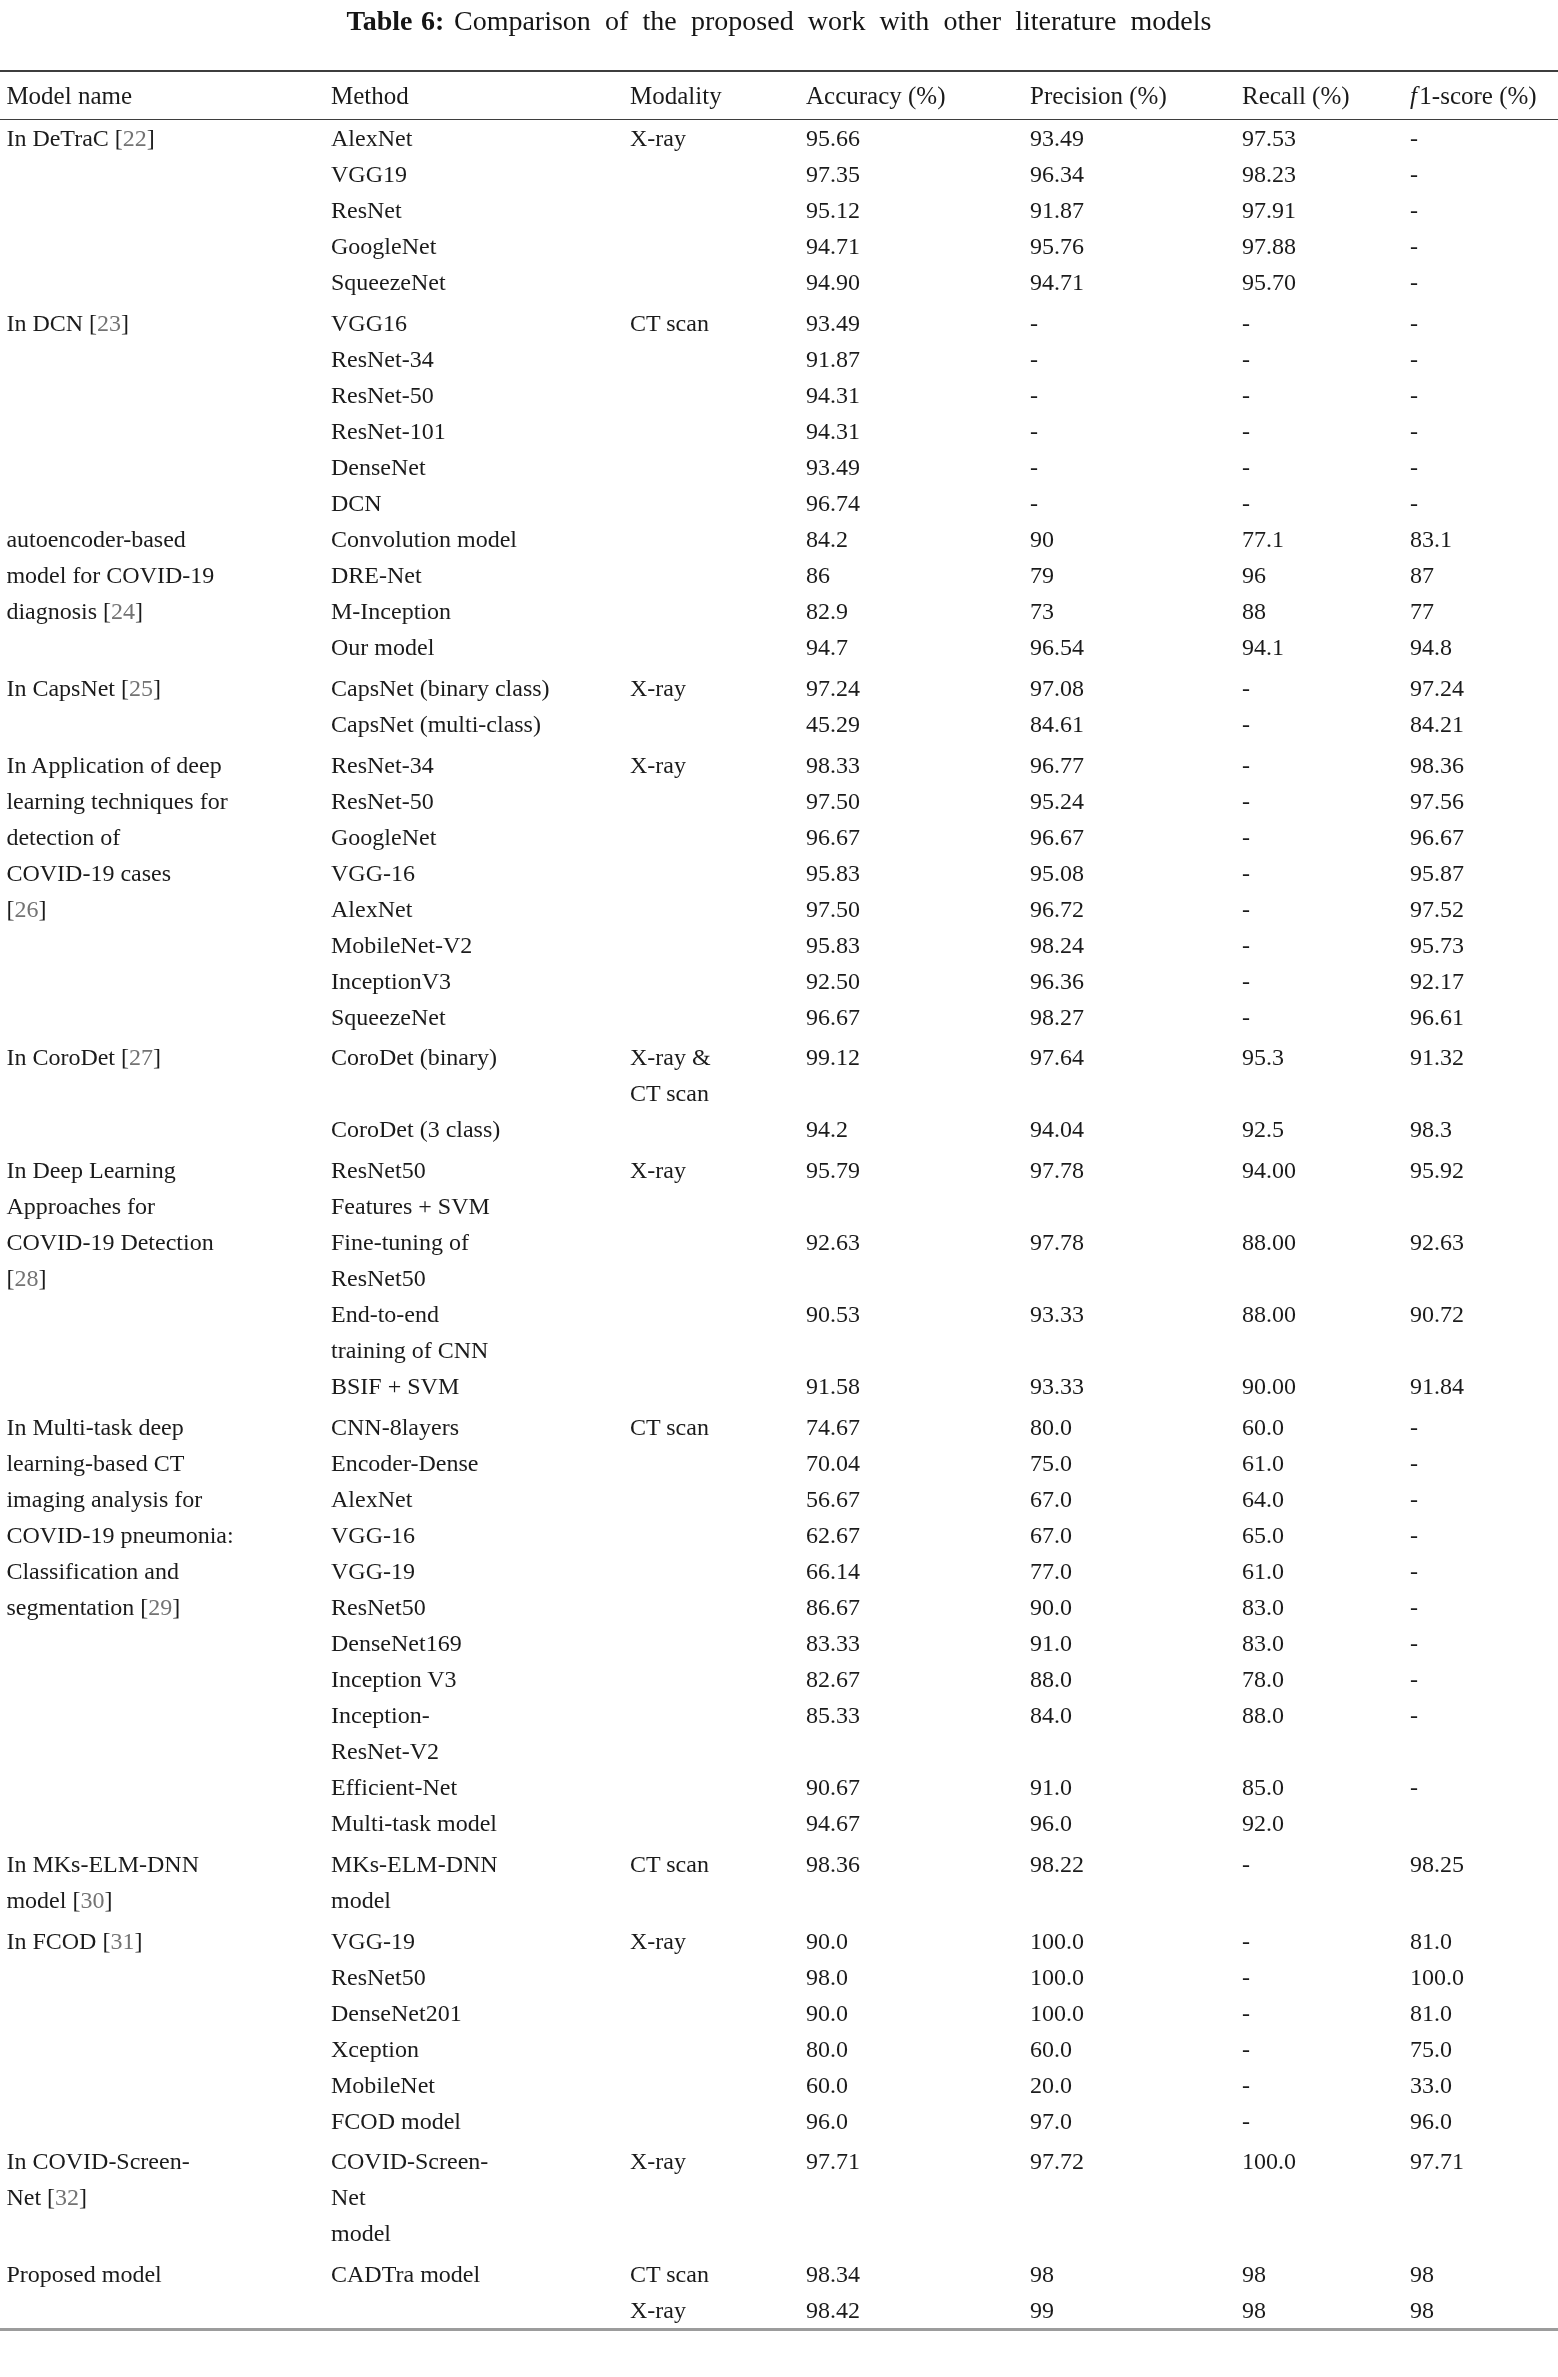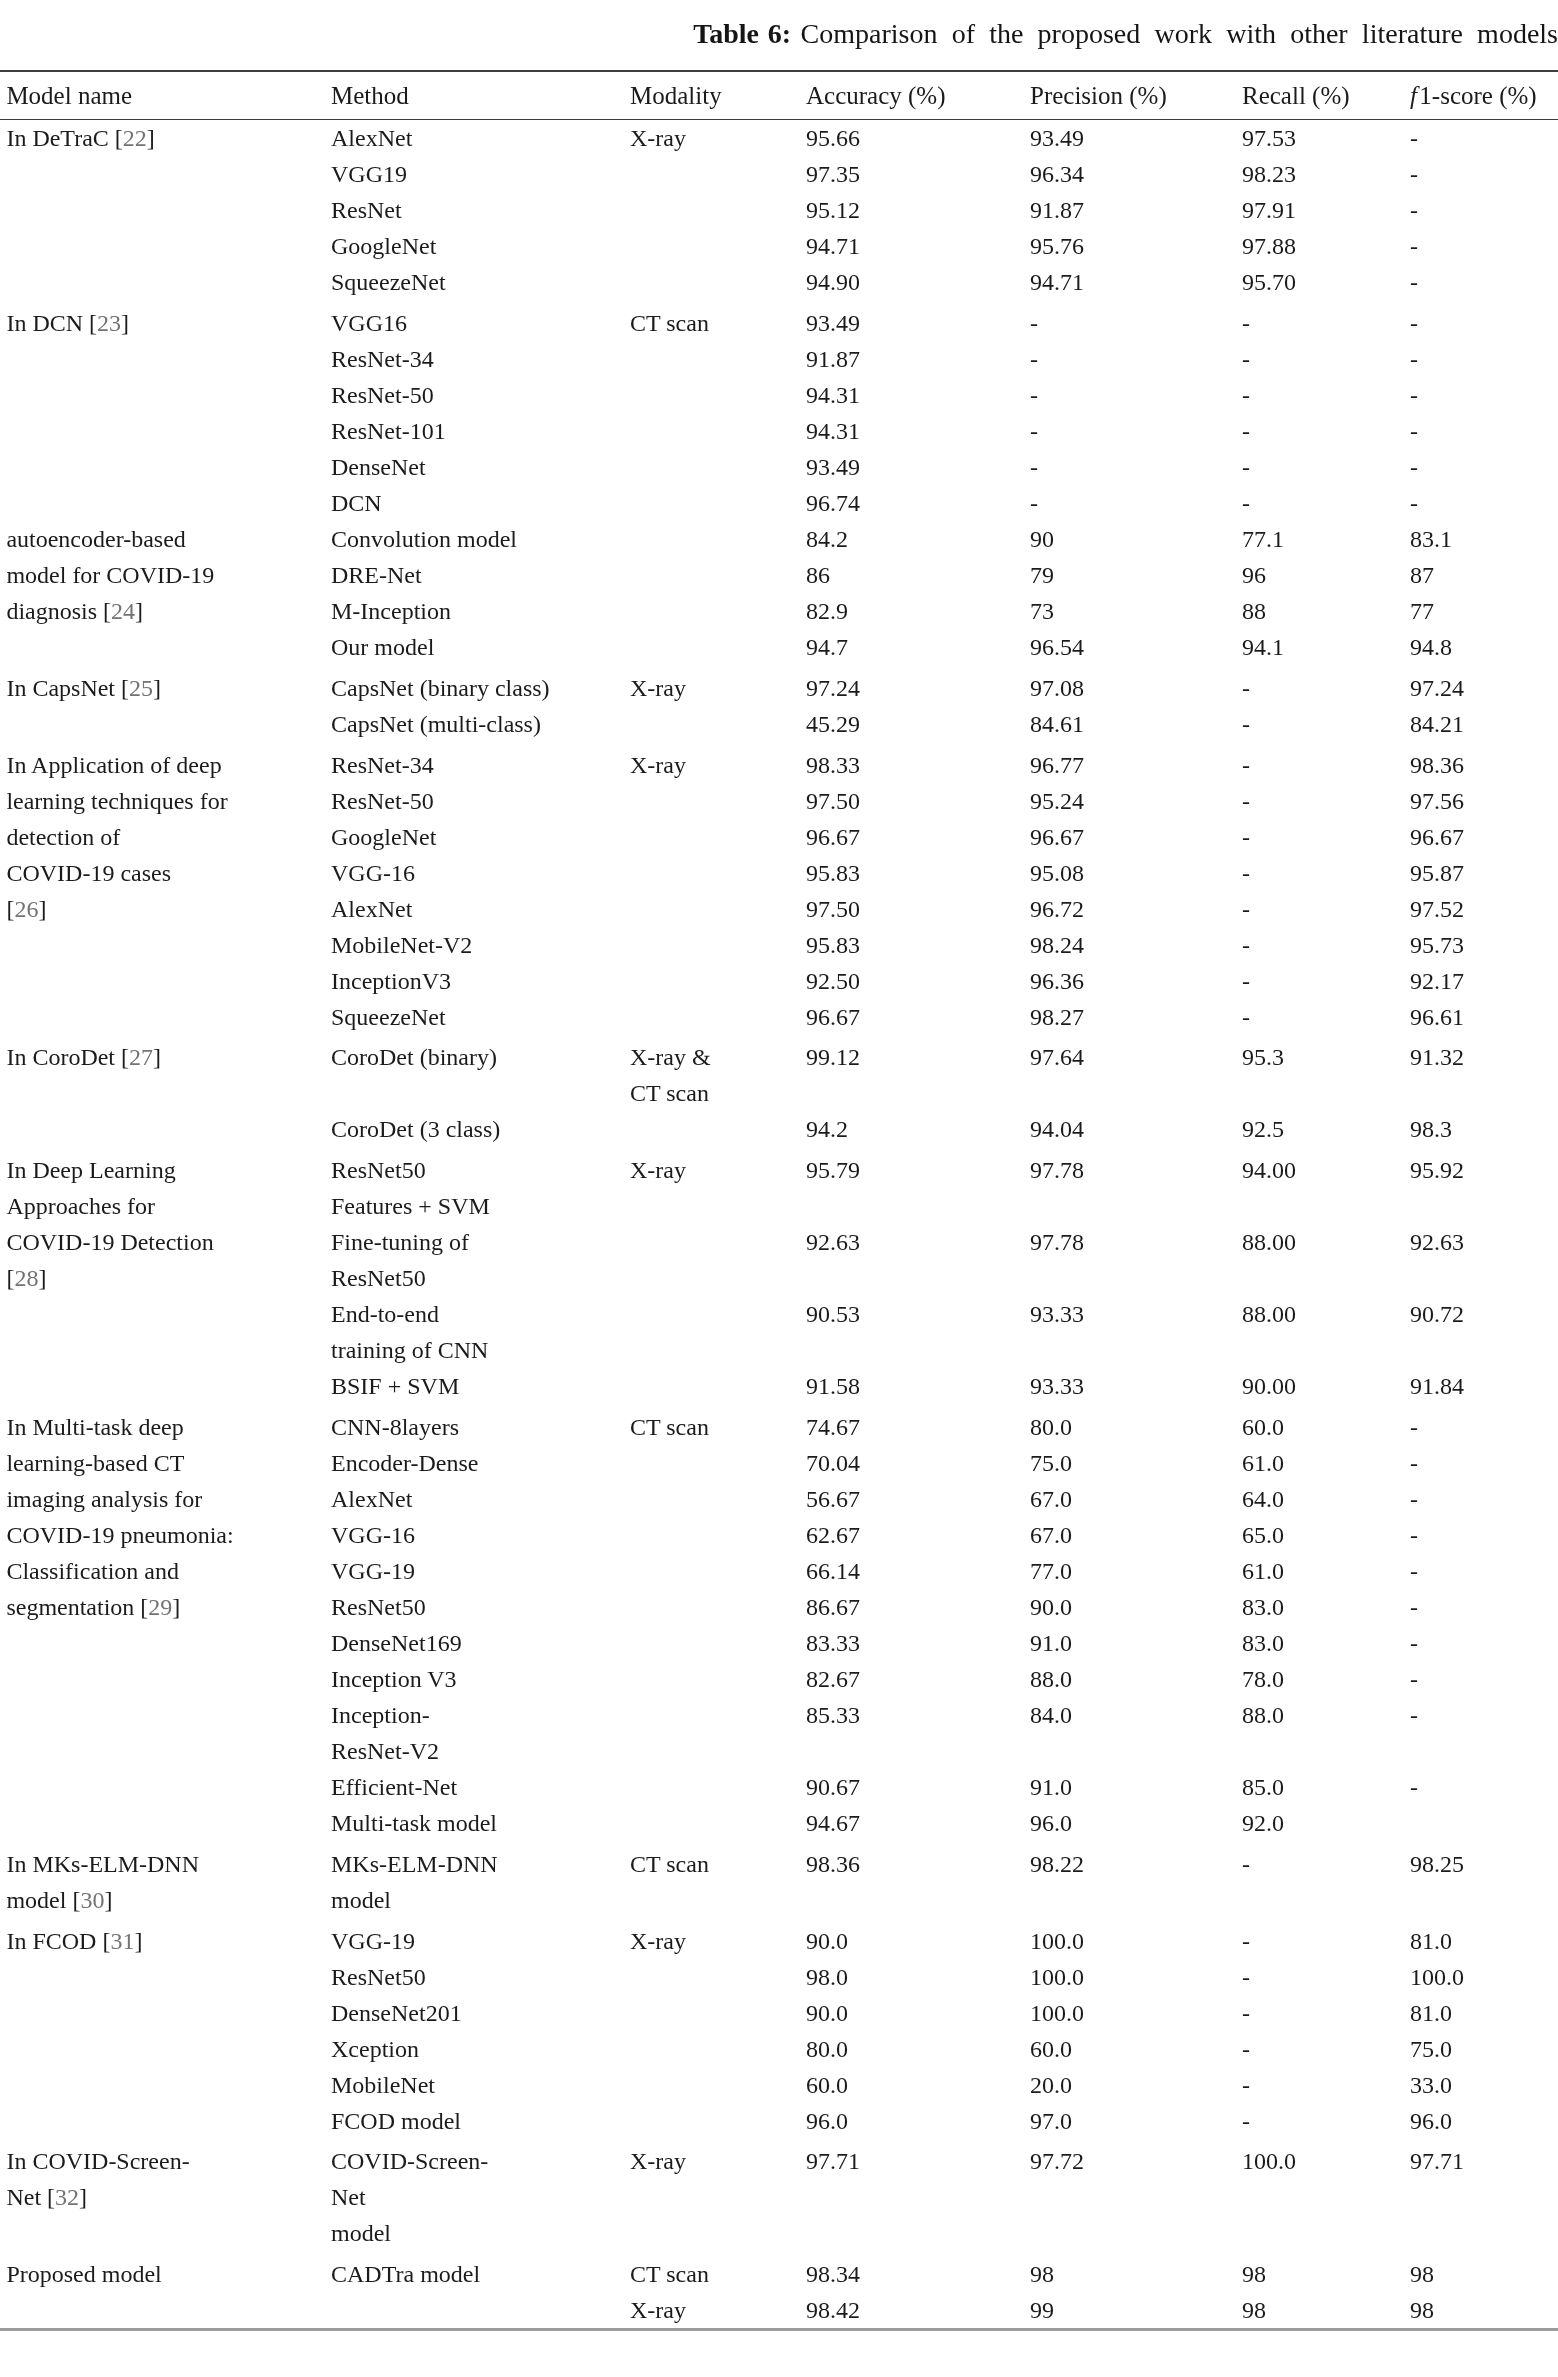--- a/index.html
+++ b/index.html
@@ -6,36 +6,36 @@
   .page{
     position:relative;
     width:1558px;
     height:2377px;
     background:#ffffff;
     font-family:"Liberation Serif", serif;
     color:#1b1b1b;
     overflow:hidden;
   }
   .title{
-    text-align:right;
-    padding-top:18px;
+    text-align:center;
+    padding-top:5px;
     font-size:28px;
     word-spacing:7.2px;
     color:#151515;
   }
   .title .t-label{
     font-weight:bold;
     margin-right:9.6px;
     word-spacing:1.6px;
   }
   table.cmp{
     border-collapse:collapse;
     table-layout:fixed;
     width:1558px;
-    margin-top:20px;
+    margin-top:33px;
     border-bottom:3.2px solid #9c9c9c;
   }
   table.cmp col.c0{width:331px;}
   table.cmp col.c1{width:299px;}
   table.cmp col.c2{width:176px;}
   table.cmp col.c3{width:224px;}
   table.cmp col.c4{width:212px;}
   table.cmp col.c5{width:168px;}
   table.cmp col.c6{width:149px;}
   thead th{

